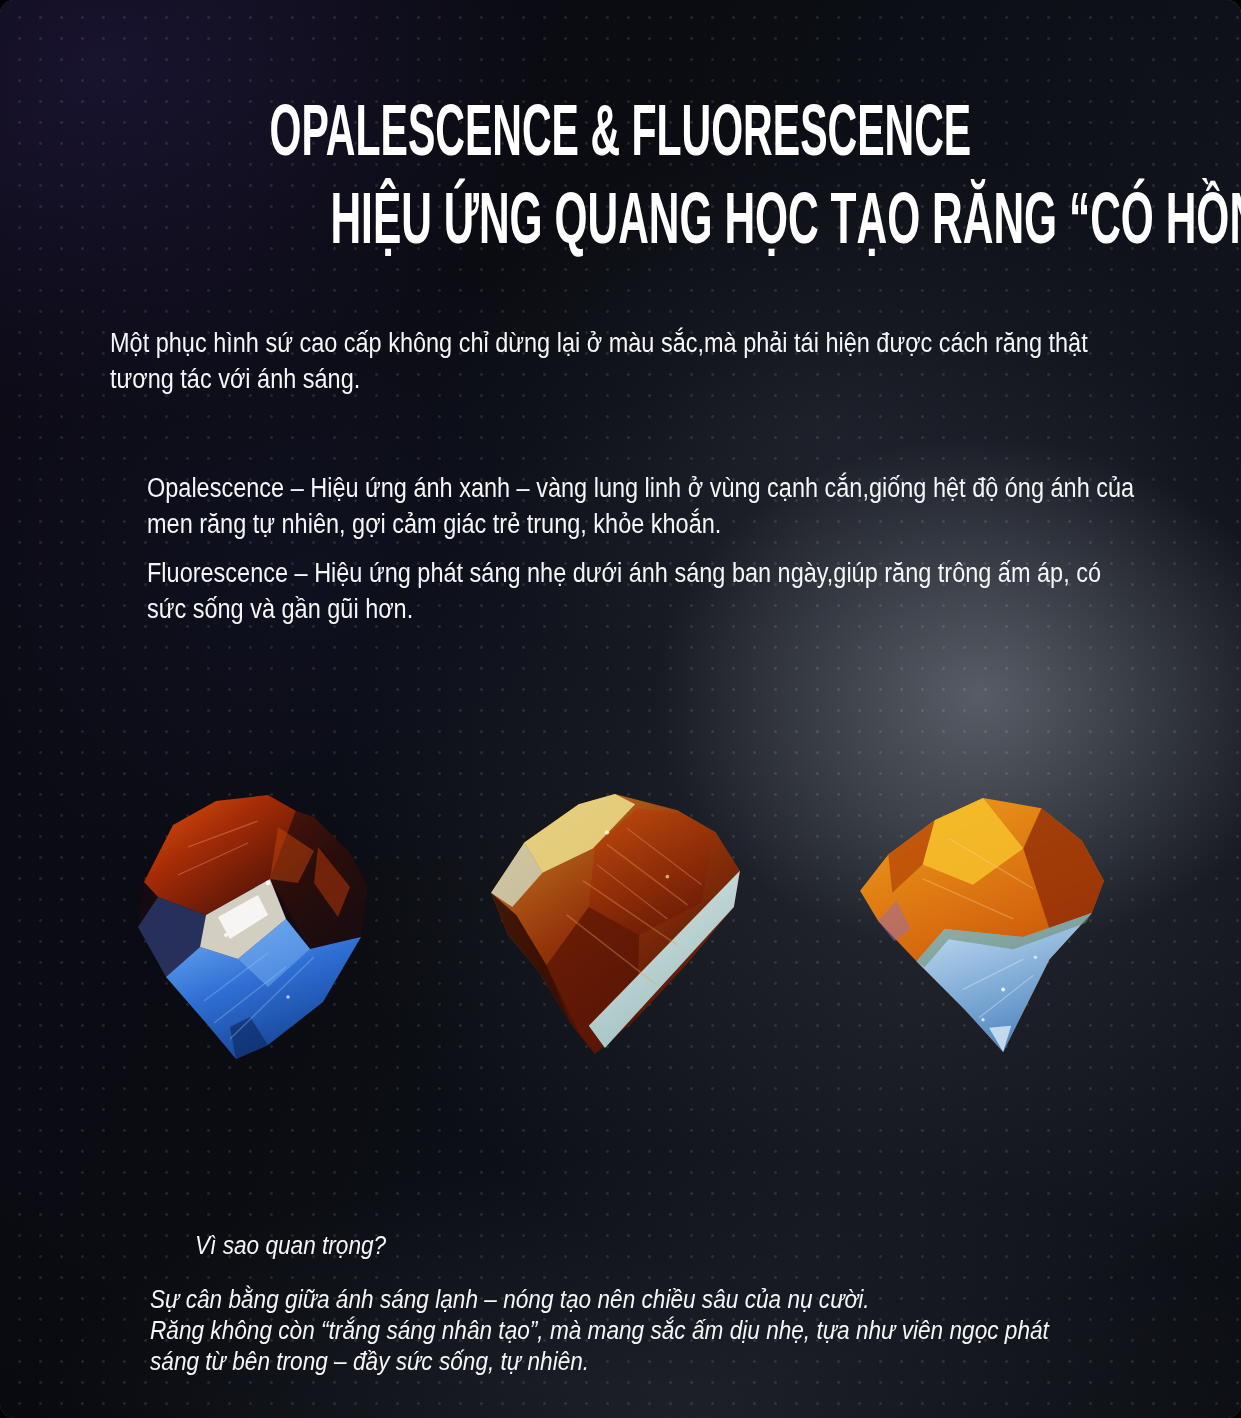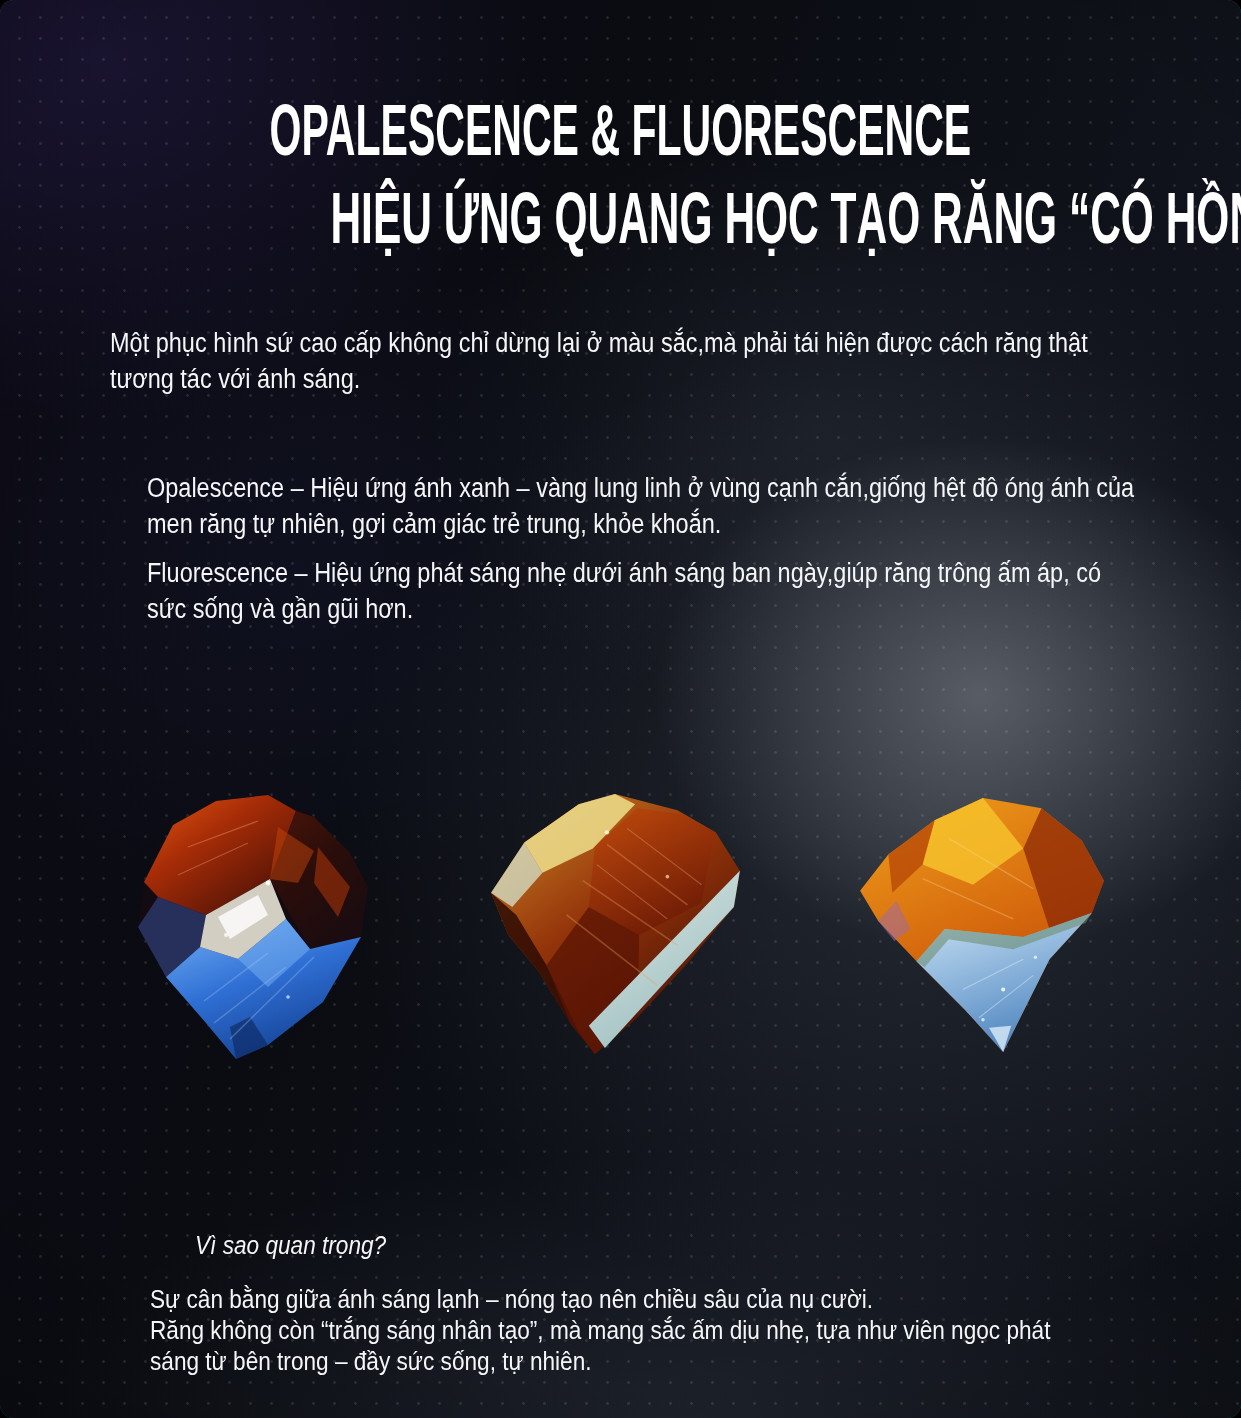--- a/index.html
+++ b/index.html
@@ -35,21 +35,21 @@
   }
   .t1{transform:scaleX(.57);}
   .t2{transform:scaleX(.59);margin-top:16px;}
   .textblock{position:absolute;font-size:27px;line-height:36px;font-weight:400;}
   .textblock .line{white-space:nowrap;transform:scaleX(.87);transform-origin:0 50%;}
   .p1{left:110px;top:325px;}
   .lead{left:110px;top:414px;}
   .b1{left:147px;top:470px;}
   .b2{left:147px;top:555px;}
   .fq{left:165px;top:1230px;font-style:italic;font-size:26px;line-height:31px;margin-left:30px;}
-  .fp{left:150px;top:1284px;font-size:26px;line-height:31px;}
+  .fp{left:150px;top:1284px;font-style:italic;font-size:26px;line-height:31px;}
   .gallery{position:absolute;inset:0;pointer-events:none;}
   .crystal{position:absolute;}
   .c1{left:118px;top:786px;width:270px;height:280px;}
   .c2{left:486px;top:784px;width:262px;height:274px;}
   .c3{left:852px;top:788px;width:262px;height:268px;}
 </style>
 </head>
 <body>
 
 <div class="poster">

